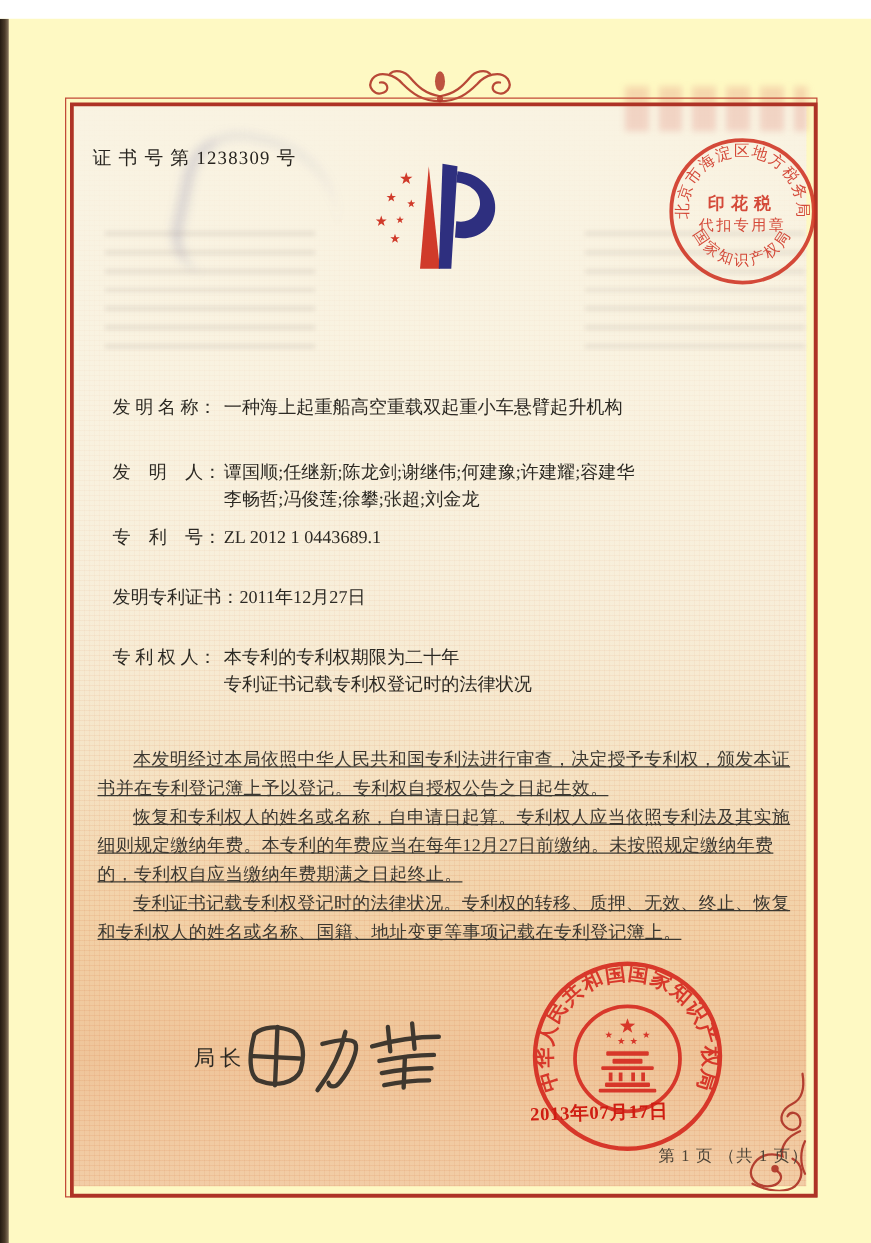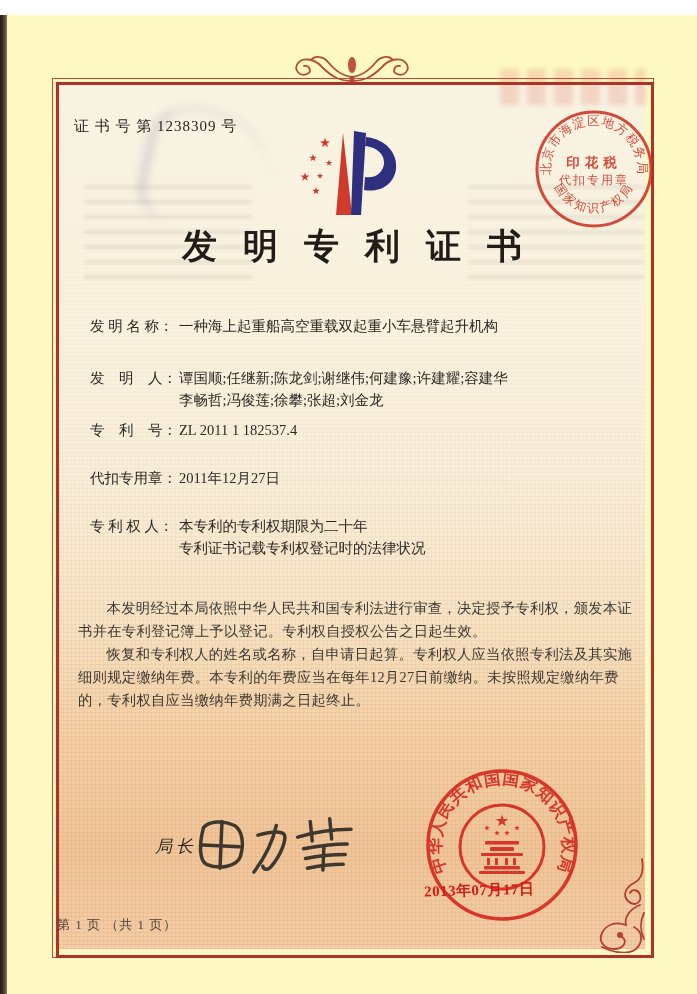--- a/index.html
+++ b/index.html
@@ -40,28 +40,28 @@
   .cert-no{position:absolute;left:74px;top:102px;font-size:15px;letter-spacing:1px;color:#27241f;}
   .logo{position:absolute;left:288px;top:112px;}
   .title{position:absolute;left:57px;top:208px;width:590px;text-align:center;
     font-size:35px;font-weight:700;color:#201d19;}
   .title span{display:inline-block;letter-spacing:26px;margin-right:-26px;}
   .field{position:absolute;left:90px;font-size:14.5px;line-height:22px;color:#2c2923;white-space:nowrap;}
   .field .lbl{display:inline-block;min-width:89px;}
   .field .vals{display:inline-block;vertical-align:top;}
   .body-text{position:absolute;left:78px;top:582px;width:566px;
     font-size:14.3px;line-height:23px;color:#3c3831;}
-  .body-text p{margin:0;text-indent:2em;letter-spacing:0.3px;}
-  .signer-title{position:absolute;left:155px;top:820px;font-size:17px;letter-spacing:4px;color:#2b2822;font-style:italic;}
+  .body-text p{margin:0;text-indent:2em;letter-spacing:0.3px;text-decoration:underline;}
+  .signer-title{position:absolute;left:155px;top:820px;font-size:17px;letter-spacing:4px;color:#2b2822;}
   .signature{position:absolute;left:188px;top:786px;}
   .seal{position:absolute;left:420px;top:748px;}
   .seal-date{position:absolute;left:424px;top:866px;font-size:15px;color:#cf1d12;
     letter-spacing:0.5px;transform:rotate(-1.5deg);font-weight:600;}
   .tax-stamp{position:absolute;left:532px;top:92px;}
-  .footer{position:absolute;left:57px;top:901px;width:590px;text-align:left;
+  .footer{position:absolute;left:57px;top:901px;width:590px;text-align:right;
     font-size:13px;letter-spacing:1px;color:#4c4337;}
   .orn-top{position:absolute;left:252px;top:36px;}
   .orn-corner{position:absolute;left:590px;top:842px;}
   .seal-ring-text{font-size:16.5px;letter-spacing:1px;fill:#d5281e;font-weight:600;}
   .stamp-text{fill:#cf3222;}
 </style>
 </head>
 <body>
 
 <div class="page">
@@ -113,45 +113,43 @@
     <g fill="#d03a2a">
       <use href="#star-a" transform="translate(37,16) scale(5.2)"></use>
       <use href="#star-a" transform="translate(25,31) scale(4)"></use>
       <use href="#star-a" transform="translate(41,36) scale(3.4)"></use>
       <use href="#star-a" transform="translate(17,50) scale(4.6)"></use>
       <use href="#star-a" transform="translate(32,49) scale(3.2)"></use>
       <use href="#star-a" transform="translate(28,64) scale(4)"></use>
     </g>
   </svg>
 
-  <div class="title">
-    <span>发明专利证书</span>
-  </div>
 
   <div class="field" style="top:300px">
     <span class="lbl">发 明 名 称：</span><span class="vals"><span>一种海上起重船高空重载双起重小车悬臂起升机构</span></span>
   </div>
   <div class="field" style="top:352px">
     <span class="lbl">发　明　人：</span><span class="vals"><span>谭国顺;任继新;陈龙剑;谢继伟;何建豫;许建耀;容建华</span><br>
     <span>李畅哲;冯俊莲;徐攀;张超;刘金龙</span></span>
   </div>
   <div class="field" style="top:404px">
-    <span class="lbl">专　利　号：</span><span class="vals"><span>ZL 2011 1 182537.4</span></span>
+    <span class="lbl">专　利　号：</span><span class="vals"><span>ZL 2012 1 0443689.1</span></span>
   </div>
   <div class="field" style="top:452px">
-    <span class="lbl">代扣专用章：</span><span class="vals"><span>2011年12月27日</span></span>
+    <span class="lbl">发明专利证书：</span><span class="vals"><span>2011年12月27日</span></span>
   </div>
   <div class="field" style="top:500px">
     <span class="lbl">专 利 权 人：</span><span class="vals"><span>本专利的专利权期限为二十年</span><br>
     <span>专利证书记载专利权登记时的法律状况</span></span>
   </div>
 
   <div class="body-text">
     <p>本发明经过本局依照中华人民共和国专利法进行审查，决定授予专利权，颁发本证书并在专利登记簿上予以登记。专利权自授权公告之日起生效。</p>
     <p>恢复和专利权人的姓名或名称，自申请日起算。专利权人应当依照专利法及其实施细则规定缴纳年费。本专利的年费应当在每年12月27日前缴纳。未按照规定缴纳年费的，专利权自应当缴纳年费期满之日起终止。</p>
+    <p>专利证书记载专利权登记时的法律状况。专利权的转移、质押、无效、终止、恢复和专利权人的姓名或名称、国籍、地址变更等事项记载在专利登记簿上。</p>
   </div>
 
   <div class="signer-title">局长</div>
   <svg class="signature" width="165" height="80" viewBox="0 0 170 80">
     <title>田力普</title>
     <g stroke="#302c26" stroke-width="3.6" fill="none" stroke-linecap="round" opacity="0.92">
       <path d="M16,26 C11,45 12,60 19,64 C33,70 50,66 54,56 C58,42 56,30 48,24 C35,18 22,20 16,26 Z"></path>
       <path d="M15,44 L53,46"></path>
       <path d="M35,20 L33,68"></path>
       <path d="M72,34 C83,31 95,29 99,33 C102,38 96,54 86,66 C83,70 78,70 77,66"></path>

